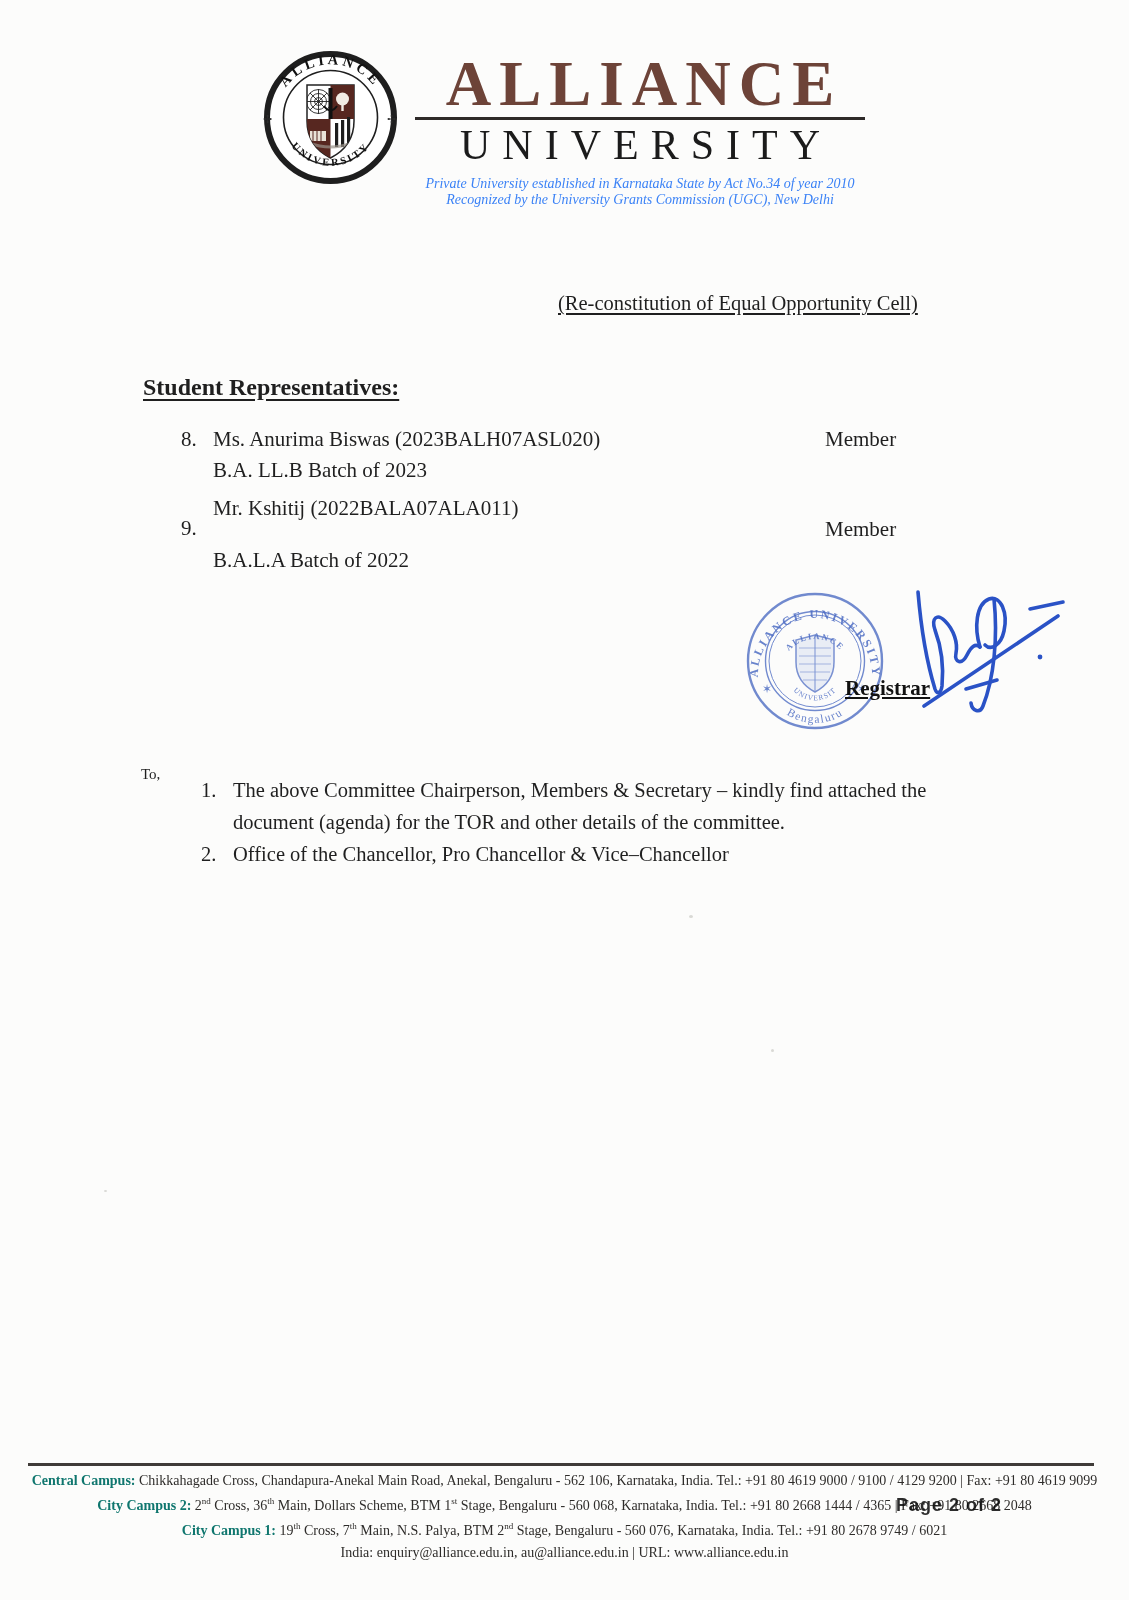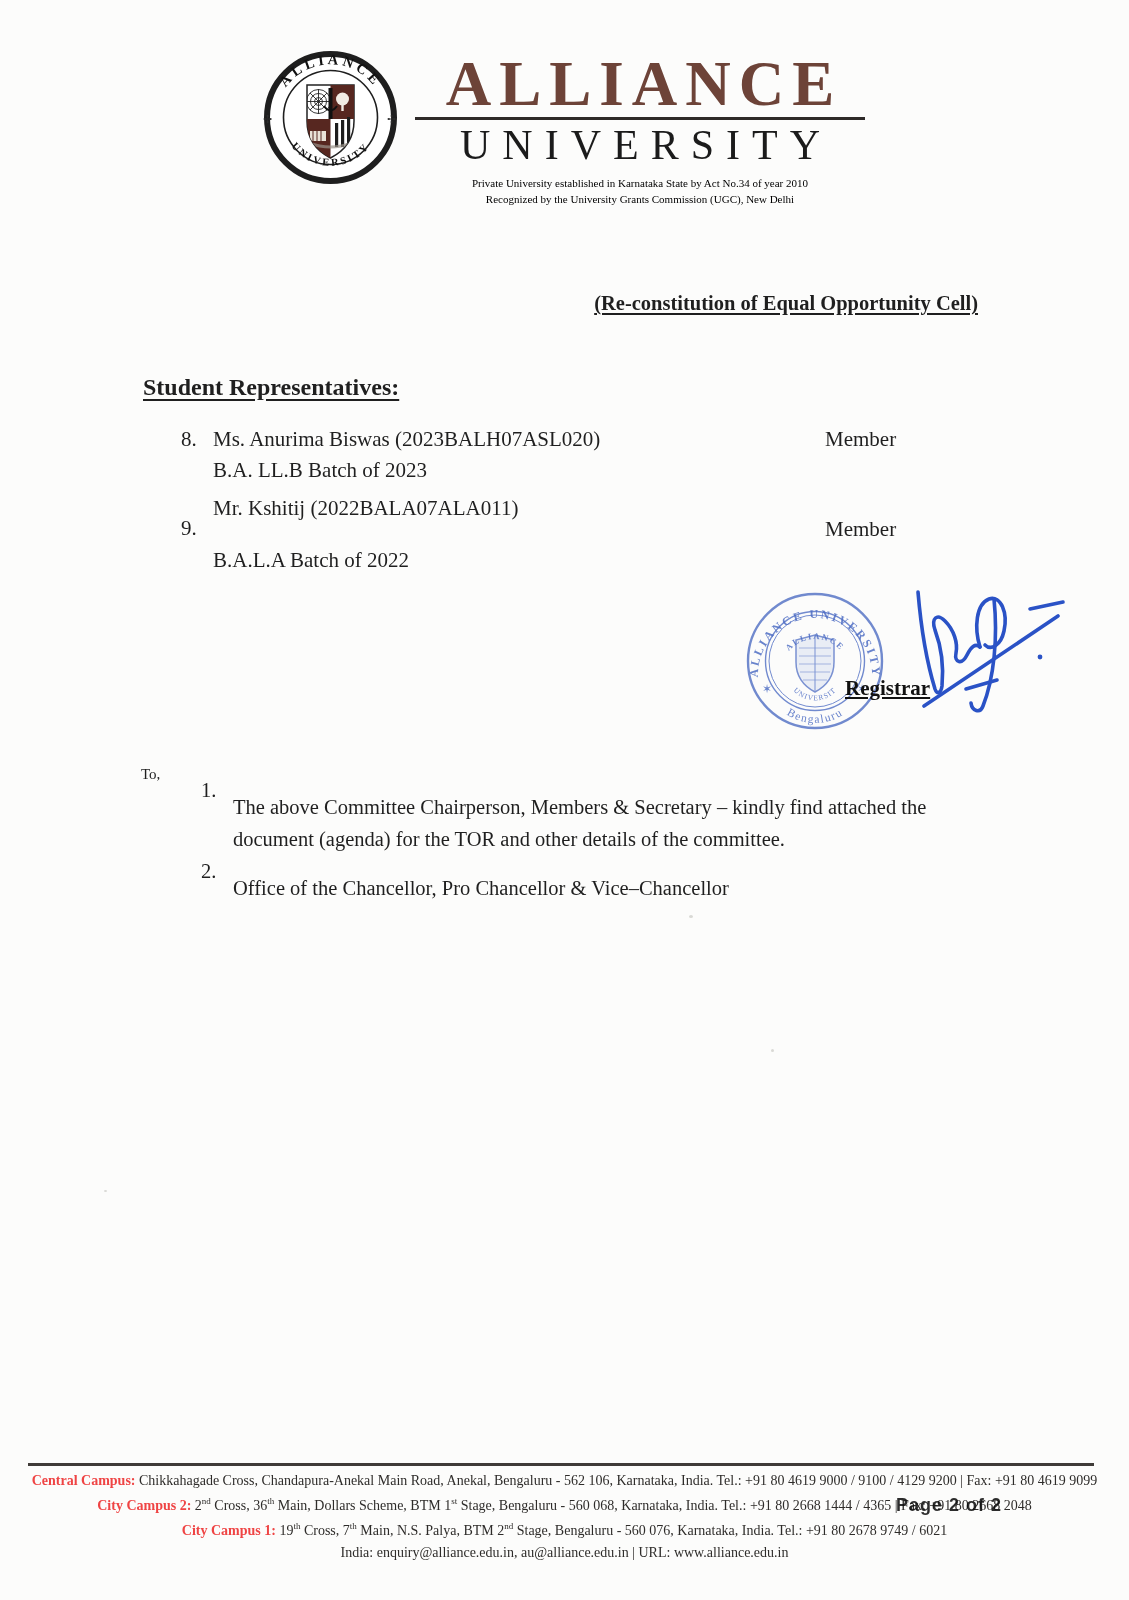--- a/index.html
+++ b/index.html
@@ -8,48 +8,48 @@
   .abs{position:absolute;}
 
   
   .emblem{left:262px;top:49px;width:137px;height:137px;}
   .wordmark{left:415px;top:54px;width:450px;text-align:center;}
   .wm-top{font-size:63px;font-weight:700;letter-spacing:8px;margin-right:-8px;
           color:#6d4338;line-height:60px;white-space:nowrap;}
   .wm-rule{height:3px;background:#2e2a28;margin:3px 0 2px 0;}
   .wm-bottom{font-size:42px;letter-spacing:12px;margin-right:-12px;color:#1b1b1b;
              line-height:46px;white-space:nowrap;}
-  .taglines{margin-top:8px;font-size:11px;line-height:15.5px;color:#000000;}
-
-  
-  .doc-title{left:558px;top:292px;width:420px;text-align:right;font-size:20.5px;font-weight:700;
+  .taglines{margin-top:8px;font-style:italic;font-size:14px;line-height:15.5px;color:#3b82f6;}
+
+  
+  .doc-title{left:558px;top:292px;width:420px;text-align:left;font-size:20.5px;font-weight:400;
              text-decoration:underline;text-underline-offset:3px;white-space:nowrap;}
   .section-heading{left:143px;top:374px;font-size:24px;font-weight:700;
                    text-decoration:underline;text-underline-offset:4px;}
 
   .rep-num,.rep-name,.rep-batch,.rep-role{font-size:21px;white-space:nowrap;}
 
   
   .stamp{left:744px;top:590px;width:142px;height:142px;}
   .sig{left:905px;top:585px;width:170px;height:140px;}
   .registrar{left:845px;top:676px;font-size:21px;font-weight:700;color:#111;text-decoration:underline;}
 
   .to-label{left:141px;top:766px;font-size:15px;}
   .to-list{left:201px;top:774px;width:800px;font-size:20.5px;line-height:32px;}
   .to-row{display:flex;}
   .to-num{width:24px;flex:none;}
-  .to-text{width:742px;margin-left:8px;margin-top:17px;}
+  .to-text{width:742px;margin-left:8px;}
 
   .speck{background:#d9d9d5;border-radius:50%;}
 
   
   .footer-rule{left:28px;top:1463px;width:1066px;height:2.5px;background:#3f3b38;}
   .footer{left:0;top:1470px;width:1129px;text-align:center;font-size:14px;
           line-height:21.4px;color:#2e2c2a;}
-  .footer b{color:#ef4444;text-align:right;}
+  .footer b{color:#0f766e;text-align:right;}
   .footer sup{font-size:9px;}
   .page-indicator{left:896px;top:1495px;font-family:Liberation Sans, sans-serif;
                   font-weight:700;font-size:18px;letter-spacing:1px;color:rgba(15,15,15,.88);}
   svg text{font-family:"Liberation Serif",serif;}
 </style>
 </head>
 <body>
 
 <div class="page">
 

